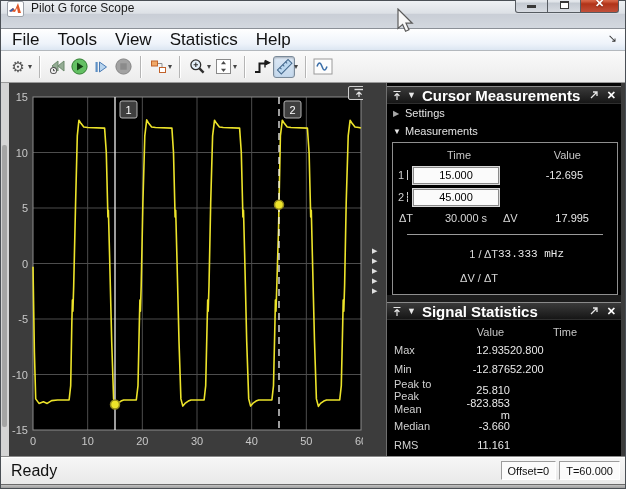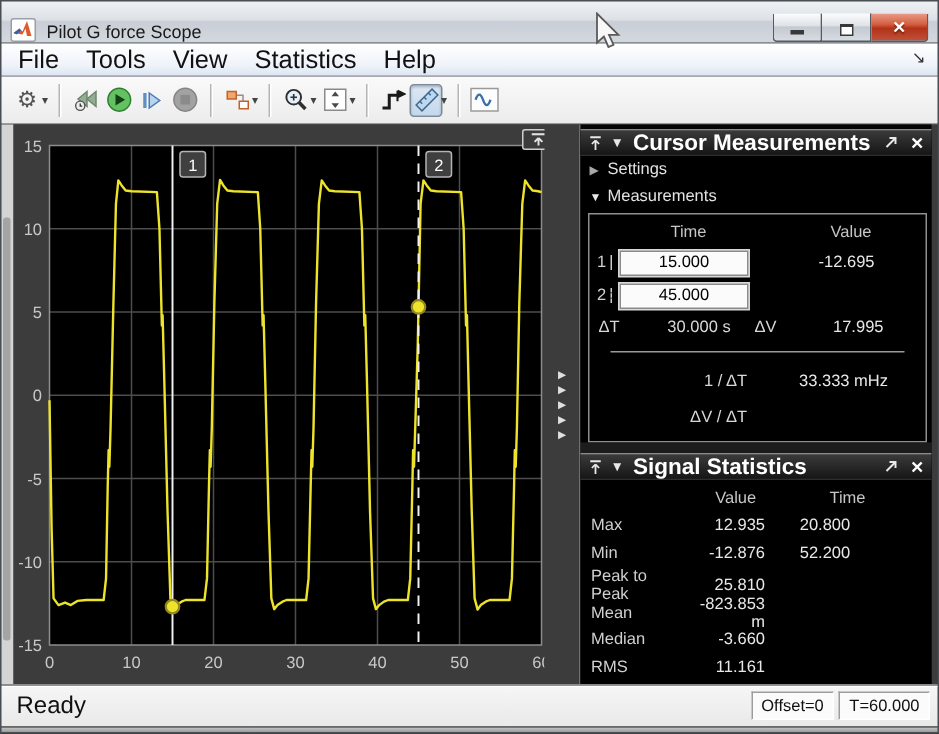--- a/index.html
+++ b/index.html
@@ -1,21 +1,21 @@
 <!DOCTYPE html>
 <html><head>
 <meta charset="utf-8">
 <style>
   * { margin:0; padding:0; box-sizing:border-box; }
   html,body { width:626px; height:489px; }
   body { font-family:"Liberation Sans", sans-serif; font-size:11px; position:relative; background:#3c3c3c; overflow:hidden; }
   .window { width:626px; height:489px; border:1px solid #4a4f55; display:flex; flex-direction:column; position:relative; background:#3c3c3c; }
 
   
-  .titlebar { height:28px; background:linear-gradient(#eef1f4 0%, #dde1e6 45%, #c9ced6 50%, #d3d8df 100%); display:flex; align-items:flex-end; padding:0 6px; border-bottom:1px solid #8b9097; flex:0 0 auto; }
+  .titlebar { height:28px; background:linear-gradient(#eef1f4 0%, #dde1e6 45%, #c9ced6 50%, #d3d8df 100%); display:flex; align-items:flex-start; padding:0 6px; border-bottom:1px solid #8b9097; flex:0 0 auto; }
   .app-icon { width:17px; height:16px; background:#fff; border:1px solid #9aa0a8; border-radius:2px; margin-right:7px; position:relative; overflow:hidden; }
   .app-icon svg { display:block; }
   .title-text { font-size:12px; color:#1a1a1a; flex:1; }
   .winbtns { display:flex; margin-top:-7px; }
   .winbtn { height:19px; border:1px solid #565b61; border-top:none; background:linear-gradient(#fbfcfd, #dfe3e8 45%, #c3c9d1 50%, #d8dce2); display:flex; align-items:flex-end; justify-content:center; }
   .winbtn.min { width:33px; border-radius:0 0 0 3px; }
   .winbtn.max { width:33px; border-left:none; }
   .winbtn.close { width:38px; border-left:none; border-radius:0 0 3px 0; background:linear-gradient(#e99b85, #d35f40 40%, #b13318 55%, #c1503a); color:#fff; font-weight:bold; font-size:11px; align-items:center; text-shadow:0 1px 1px #7a1d08; }
   .glyph-min { width:9px; height:3px; background:#383838; margin-bottom:4px; }
   .glyph-max { width:9px; height:8px; border:1px solid #383838; border-top:2px solid #383838; margin-bottom:3px; background:#fff; }
@@ -63,30 +63,30 @@
   .cur-mark { display:inline-block; width:0; height:10px; border-left:1px solid #cccccc; margin-left:3px; }
   .cur-mark.dashed { border-left-style:dashed; }
   .cm-row input { width:86px; height:17px; border:1px solid #8a8a8a; background:#fbfbfb; text-align:center; font-family:"Liberation Sans",sans-serif; font-size:11px; color:#000; box-shadow:0 0 0 1px #d9d9d9; }
   .cm-row .rval { text-align:right; padding-right:34px; color:#e8e8e8; }
   .dt-row { display:grid; grid-template-columns:30px 74px 36px 1fr; height:20px; align-items:center; padding-left:6px; color:#d8d8d8; }
   .dt-row .dtv { text-align:center; }
   .dt-row .dvv { text-align:right; padding-right:28px; color:#e8e8e8; }
   .cm-div { border-top:1px solid #9a9a9a; margin:6px 14px 7px; }
   .cm-derived { display:flex; height:24px; align-items:center; }
   .cm-derived .dlab { width:105px; text-align:right; padding-left:10px; color:#d8d8d8; }
-  .cm-derived .dval { flex:1; text-align:right; padding-right:25px; color:#e8e8e8; }
+  .cm-derived .dval { flex:1; text-align:left; padding-right:25px; color:#e8e8e8;font-family:Liberation Mono, monospace; }
   .panel-gap { height:7px; background:#1c1c1c; }
   .st-table { padding:3px 0 0; color:#d8d8d8; }
   .st-head { display:grid; grid-template-columns:70px 53px 80px; height:17px; align-items:center; color:#c6c6c6; }
   .st-head .sv { text-align:center; padding-left:14px; }
   .st-head .st { text-align:center; padding-left:30px; }
   .st-row { display:grid; grid-template-columns:70px 53px 80px; height:19px; align-items:center; }
   .st-row .slab { padding-left:7px; color:#d0d0d0; }
   .st-row .sval { text-align:right; color:#e8e8e8; }
-  .st-row .stime { text-align:center; color:#e8e8e8; }
+  .st-row .stime { text-align:left; color:#e8e8e8; }
 
   
   .statusbar { height:28px; background:linear-gradient(#f6f6f6,#e9e9e9); border-top:1px solid #8a8a8a; box-shadow:inset 0 1px 0 #fff; display:flex; align-items:center; padding:0 5px; flex:0 0 auto; }
   .status-text { flex:1; color:#111; padding-left:5px; font-size:16px; }
   .status-box { border:1px solid #9c9c9c; border-bottom-color:#fff; border-right-color:#fff; background:#fbfbfb; height:19px; display:flex; align-items:center; justify-content:center; padding:0 6px; margin-left:3px; color:#111; }
   .bottom-frame { height:4px; background:linear-gradient(#c4c4c4,#9c9c9c); border-top:1px solid #6a6a6a; flex:0 0 auto; }
 
   svg text { font-family:"Liberation Sans", sans-serif; }
   .mouse-cursor { position:absolute; left:397px; top:8px; z-index:99; pointer-events:none; }
 </style>

